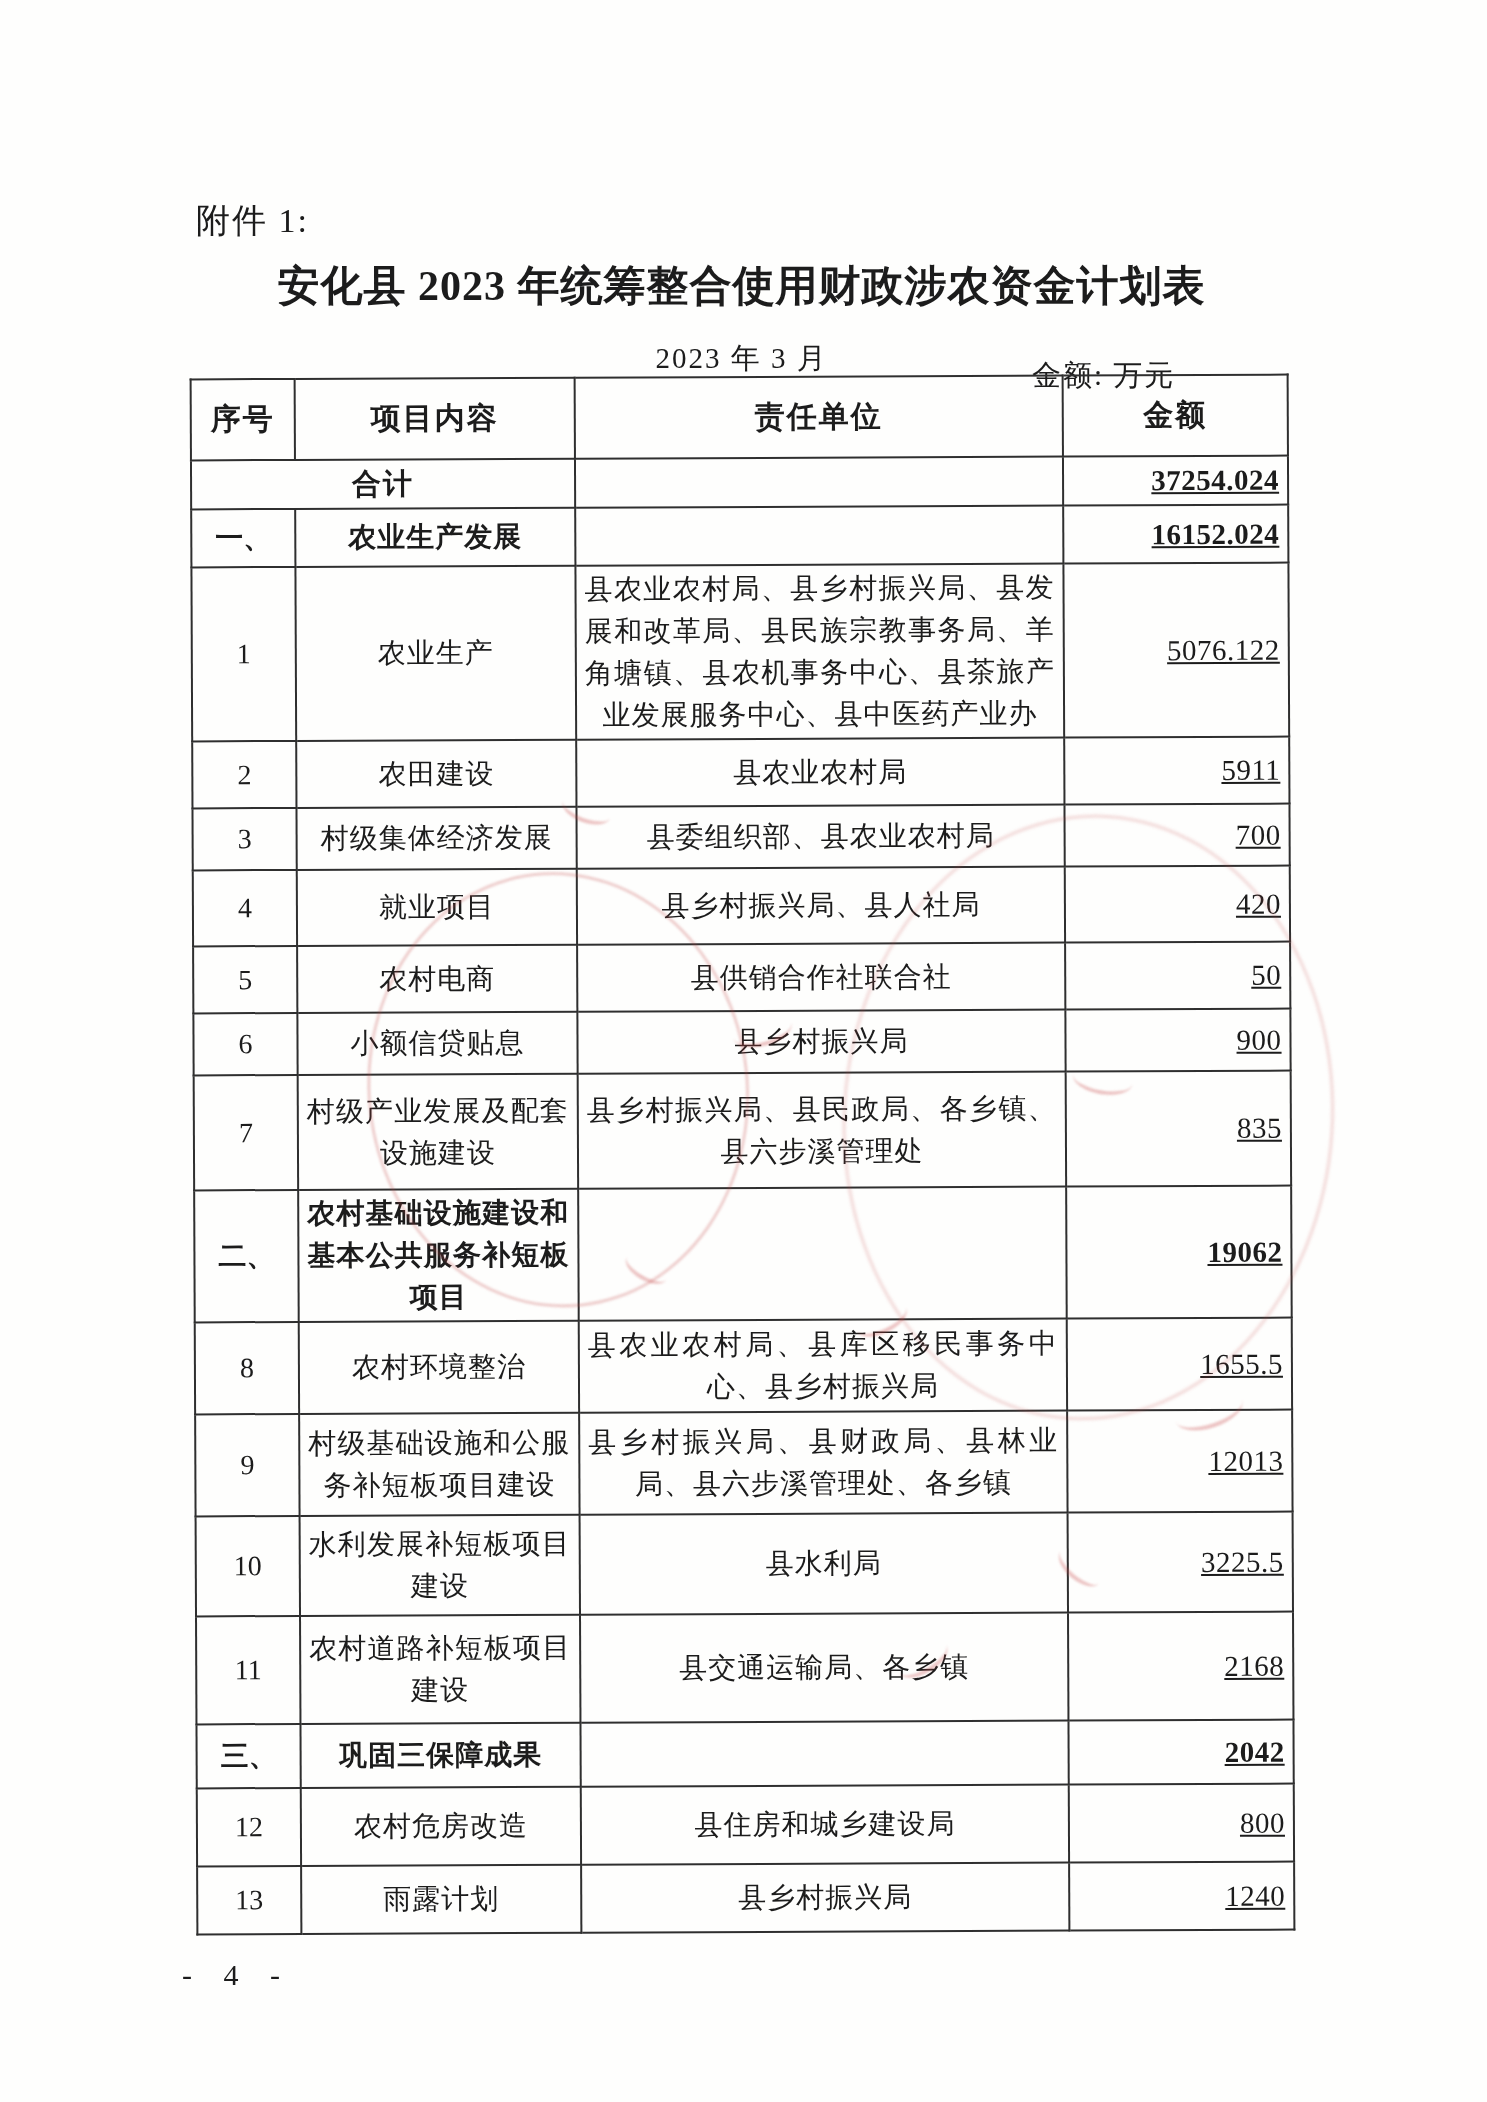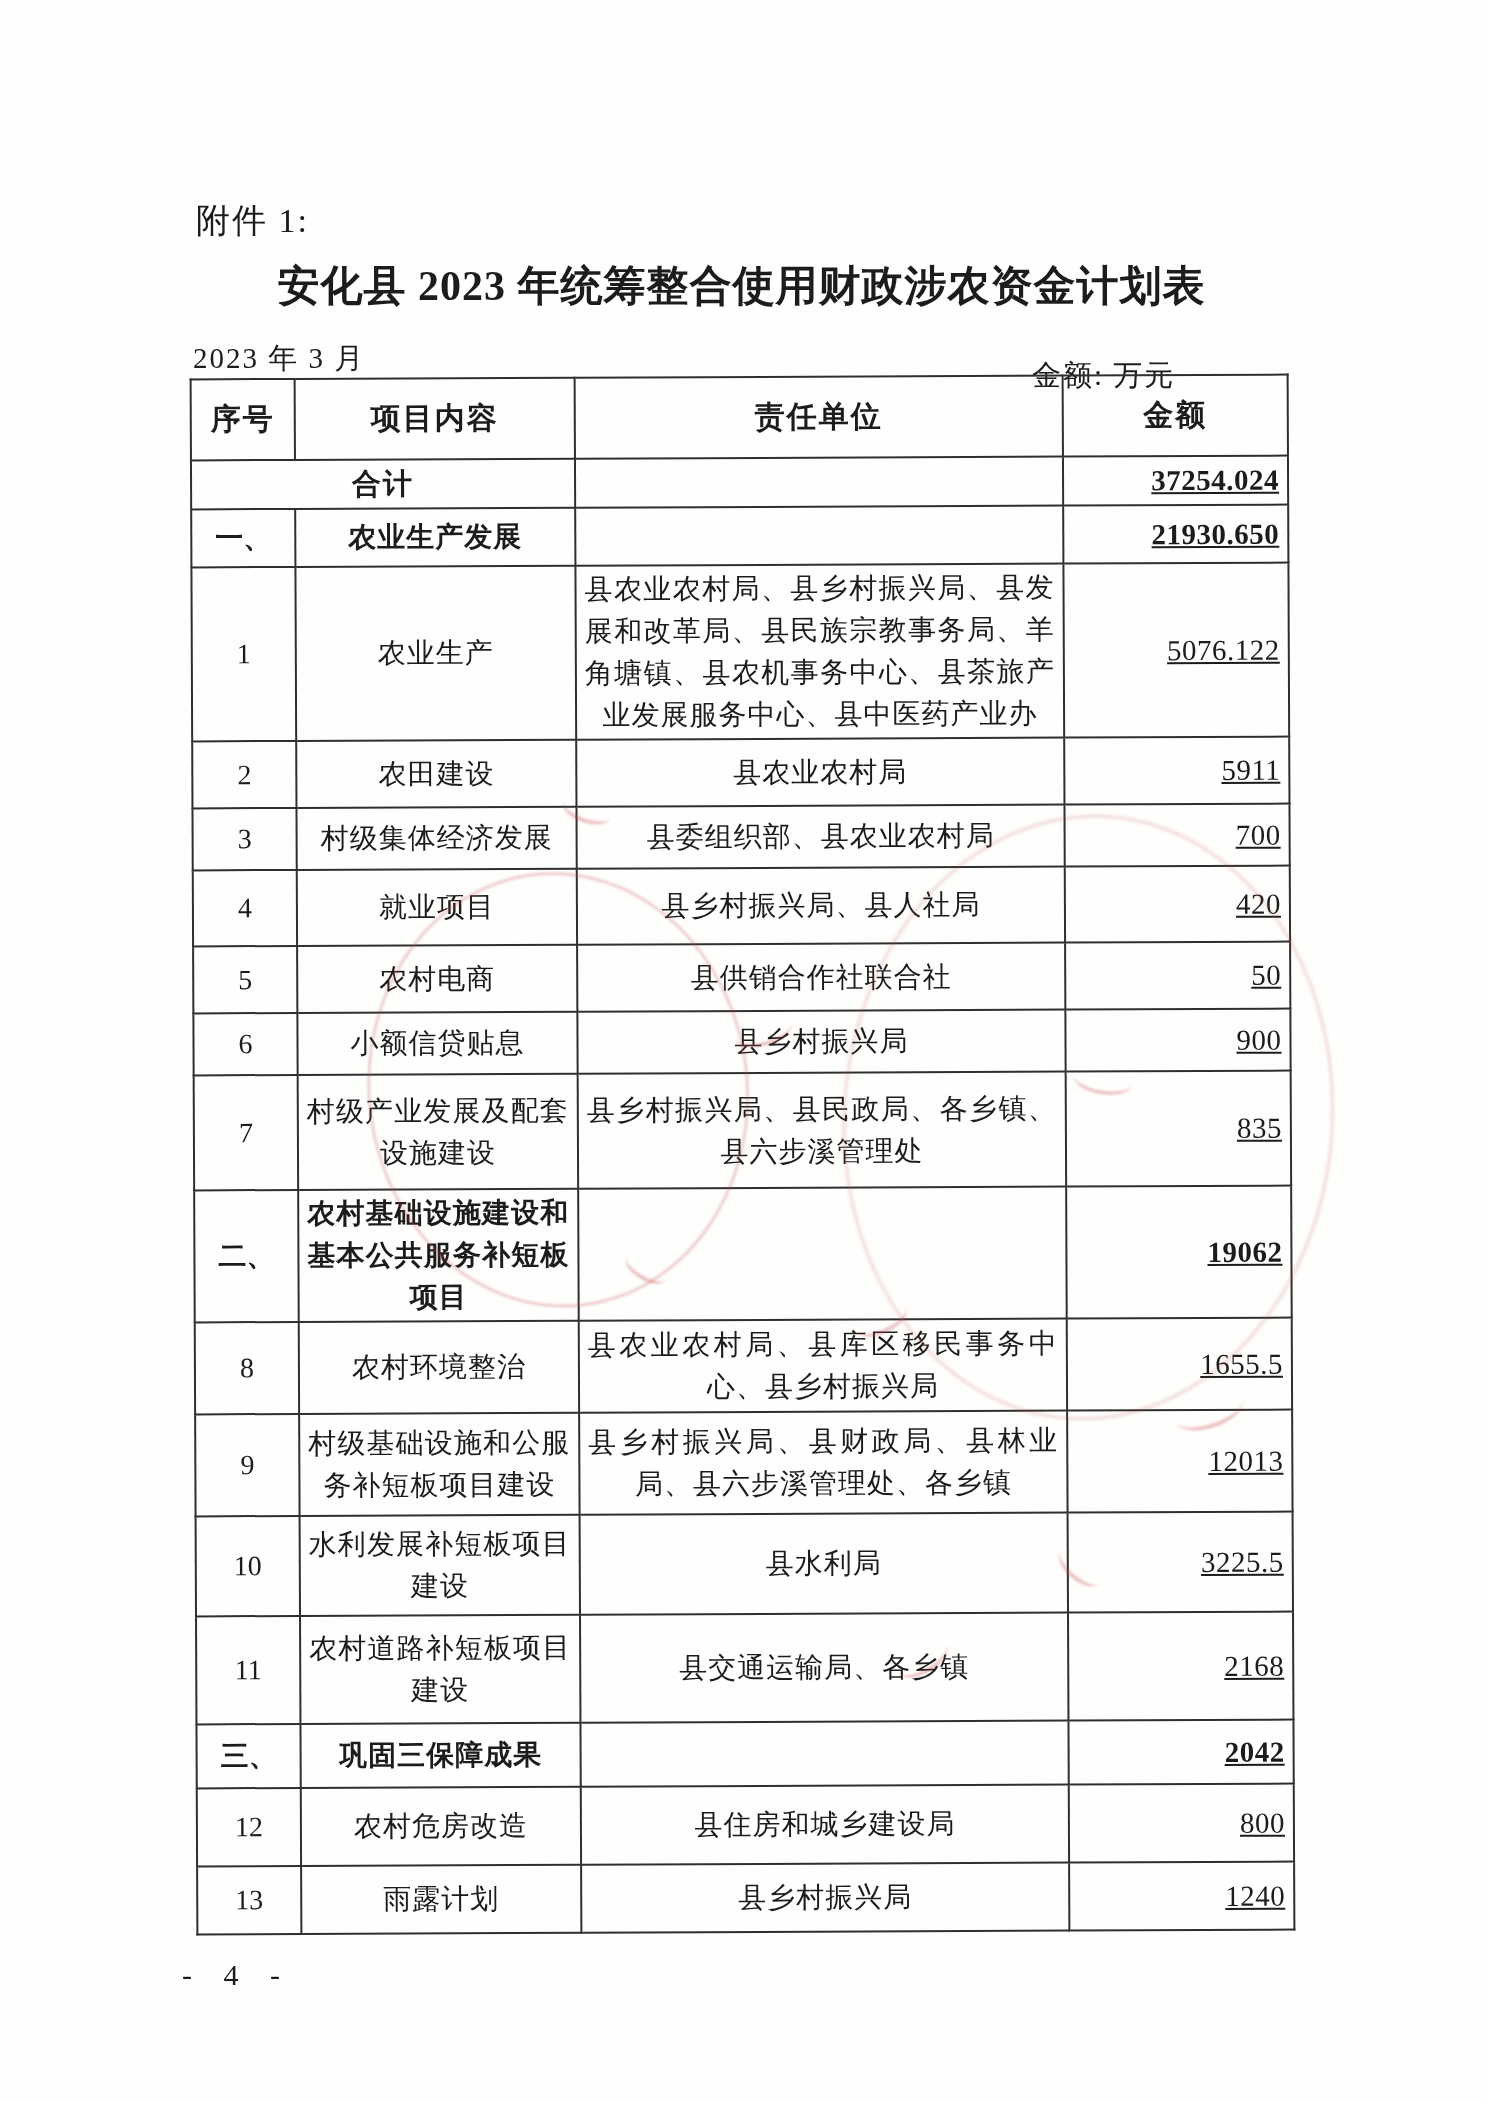--- a/index.html
+++ b/index.html
@@ -17,21 +17,21 @@
     position:absolute; left:196px; top:198px;
     font-size:34px; letter-spacing:2px;
   }
   .doc-title {
     position:absolute; left:193px; top:258px; width:1097px;
     text-align:center; font-size:42px; font-weight:bold;
     letter-spacing:1px; white-space:nowrap;
   }
   .date-line {
     position:absolute; left:193px; top:339px; width:1097px;
-    text-align:left; font-size:29px; letter-spacing:2px;
+    text-align:center; font-size:29px; letter-spacing:2px;
   }
   .unit-line {
     position:absolute; left:1032px; top:356px;
     font-size:29px; letter-spacing:2px;
   }
   .table-wrap {
     position:absolute; left:193px; top:376px; width:1097px;
     transform:rotate(-0.25deg);
   }
   table.funds {
@@ -122,21 +122,21 @@
       <tbody>
         <tr class="r-bold" style="height:49px">
           <td class="c-total" colspan="2">合计</td>
           <td class="c-unit"></td>
           <td class="c-amt">37254.024</td>
         </tr>
         <tr class="r-bold" style="height:58px">
           <td class="c-no">一、</td>
           <td class="c-item">农业生产发展</td>
           <td class="c-unit"></td>
-          <td class="c-amt">21930.650</td>
+          <td class="c-amt">16152.024</td>
         </tr>
         <tr style="height:163px">
           <td class="c-no">1</td>
           <td class="c-item">农业生产</td>
           <td class="c-unit">县农业农村局、县乡村振兴局、县发展和改革局、县民族宗教事务局、羊角塘镇、县农机事务中心、县茶旅产业发展服务中心、县中医药产业办</td>
           <td class="c-amt">5076.122</td>
         </tr>
         <tr style="height:67px">
           <td class="c-no">2</td>
           <td class="c-item">农田建设</td>

